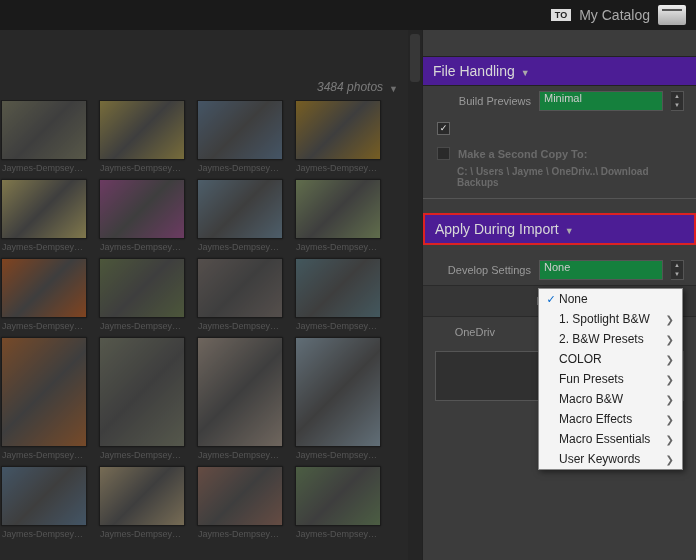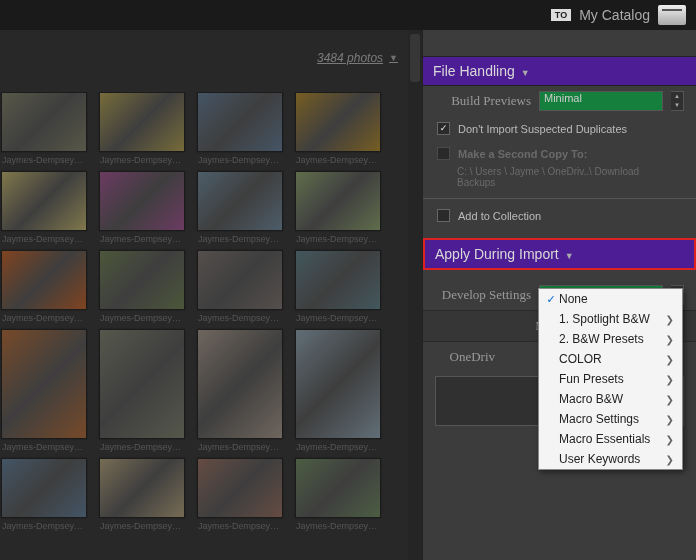--- a/index.html
+++ b/index.html
@@ -10,42 +10,42 @@
   .catalog-name{color:#aaa;font-size:14px;}
   .disk-icon{width:28px;height:20px;background:linear-gradient(#eee,#aaa);border-radius:2px;position:relative;}
   .disk-icon::after{content:"";position:absolute;left:4px;right:4px;top:4px;height:2px;background:#555;}
   
   .main{flex:1;display:flex;min-height:0;}
   
   .gridwrap{width:422px;display:flex;flex-direction:column;background:#3a3a3a;border-right:1px solid #222;position:relative;}
   .grid-scrollbar{position:absolute;right:0;top:0;bottom:0;width:14px;background:#333;}
   .grid-scrollthumb{position:absolute;right:2px;top:4px;width:10px;height:48px;background:#555;border-radius:3px;}
   .dim-overlay{position:absolute;inset:0;background:rgba(20,20,20,0.45);pointer-events:none;z-index:5;}
-  .grid-header{height:56px;display:flex;align-items:center;justify-content:flex-end;padding:0 24px 6px 0;color:#ccc;font-size:12px;font-style:italic;position:relative;text-decoration:underline;}
+  .grid-header{height:56px;display:flex;align-items:flex-end;justify-content:flex-end;padding:8px 24px 6px 0;color:#ccc;font-size:12px;font-style:italic;position:relative;}
   .grid-header .tri{margin-left:6px;font-size:9px;color:#bbb;font-style:normal;}
   .grid-body{flex:1;overflow:hidden;padding:0 0 0 2px;}
   .thumb-row{display:flex;gap:14px;margin-bottom:4px;}
   .thumb-cell{width:84px;display:flex;flex-direction:column;align-items:center;}
   .thumb{width:84px;height:58px;border:1px solid #222;box-shadow:0 0 2px rgba(0,0,0,.5);}
   .thumb.tall{height:108px;}
   .caption{font-size:9px;color:#888;white-space:nowrap;overflow:hidden;text-overflow:ellipsis;width:84px;text-align:left;margin-top:3px;height:12px;}
   
   .panel{flex:1;background:#3c3c3c;display:flex;flex-direction:column;position:relative;font-size:12px;}
   .section-header{background:#4c1d95;padding:6px 18px 6px 10px;color:#d8d8d8;font-size:14px;position:relative;border-top:1px solid #222;border-bottom:1px solid #222;}
   .section-header .tri{margin-left:6px;font-size:9px;color:#aaa;}
   .section-header.highlight{border:2px solid #d22;}
   .row{display:flex;align-items:center;padding:4px 12px;gap:8px;min-height:22px;}
-  .row .label{flex:0 0 96px;text-align:right;color:#9a9a9a;font-size:13px;font-family:Liberation Serif, serif;}
+  .row .label{flex:0 0 96px;text-align:right;color:#9a9a9a;font-size:11px;}
   .row select,.row .select-like{flex:1;background:#15803d;border:1px solid #555;color:#ccc;font-size:11px;height:18px;padding:0 4px;appearance:none;}
   .row .updown{width:12px;height:18px;border:1px solid #555;border-left:none;background:#2f2f2f;display:flex;flex-direction:column;}
   .row .updown span{flex:1;font-size:6px;line-height:8px;color:#aaa;text-align:center;}
   .chk-row{display:flex;align-items:center;gap:8px;padding:6px 14px;color:#bbb;font-size:11px;}
   .chk-row.disabled{color:#6a6a6a;font-weight:bold;}
   .chk{width:11px;height:11px;border:1px solid #666;background:#2a2a2a;display:flex;align-items:center;justify-content:center;font-size:9px;color:#eee;line-height:1;}
-  .subpath{padding:0 27px 6px 34px;font-size:10px;color:#6a6a6a;}
+  .subpath{padding:0 27px 6px 34px;font-size:10px;color:#6a6a6a;font-weight:bold;}
   .keywords-area{margin:4px 12px 8px 12px;height:48px;background:#303030;border:1px solid #555;}
   
   .dropdown{position:absolute;top:288px;left:538px;width:143px;background:#f4f4f4;border:1px solid #888;box-shadow:2px 2px 6px rgba(0,0,0,.5);z-index:50;color:#222;font-size:12px;}
   .dropdown .item{display:flex;align-items:center;padding:3px 8px 3px 4px;cursor:default;}
   .dropdown .item .check{width:16px;text-align:center;color:#06c;font-size:11px;}
   .dropdown .item .txt{flex:1;}
   .dropdown .item .arrow{color:#666;font-size:10px;margin-left:4px;}
   .divider{height:1px;background:#555;margin:4px 0;}
 </style>
 </head>
@@ -170,32 +170,27 @@
       <div class="row">
         <span class="label">Build Previews</span>
         <div class="select-like">Minimal</div>
         <div class="updown">
             <span>▲</span>
             <span>▼</span>
           </div>
       </div>
       <div class="chk-row">
         <span class="chk">✓</span>
-        <span>Don't Import Suspected Duplicates</span>
       </div>
       <div class="chk-row disabled">
         <span class="chk" style="border-color:#4a4a4a"></span>
         <span>Make a Second Copy To:</span>
       </div>
       <div class="subpath">C: \ Users \ Jayme \ OneDriv..\ Download Backups</div>
       <div class="divider"></div>
-      <div class="chk-row">
-        <span class="chk"></span>
-        <span>Add to Collection</span>
-      </div>
 
       <div style="height:10px"></div>
       <div class="section-header highlight">
         <span>Apply During Import</span><span class="tri">▼</span>
       </div>
       <div style="height:10px"></div>
       <div class="row">
         <span class="label">Develop Settings</span>
         <div class="select-like">None</div>
         <div class="updown">
@@ -239,21 +234,21 @@
           <span class="txt">Fun Presets</span>
           <span class="arrow">❯</span>
         </div>
         <div class="item">
           <span class="check"></span>
           <span class="txt">Macro B&amp;W</span>
           <span class="arrow">❯</span>
         </div>
         <div class="item">
           <span class="check"></span>
-          <span class="txt">Macro Settings</span>
+          <span class="txt">Macro Effects</span>
           <span class="arrow">❯</span>
         </div>
         <div class="item">
           <span class="check"></span>
           <span class="txt">Macro Essentials</span>
           <span class="arrow">❯</span>
         </div>
         <div class="item">
           <span class="check"></span>
           <span class="txt">User Keywords</span>

